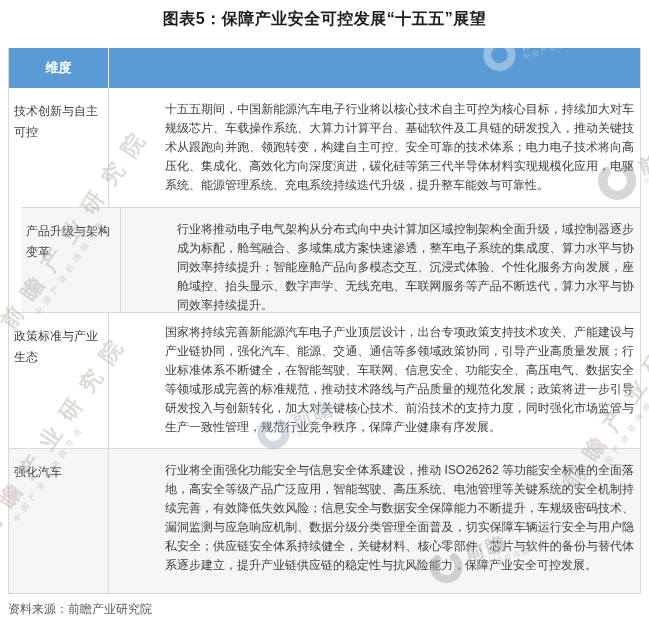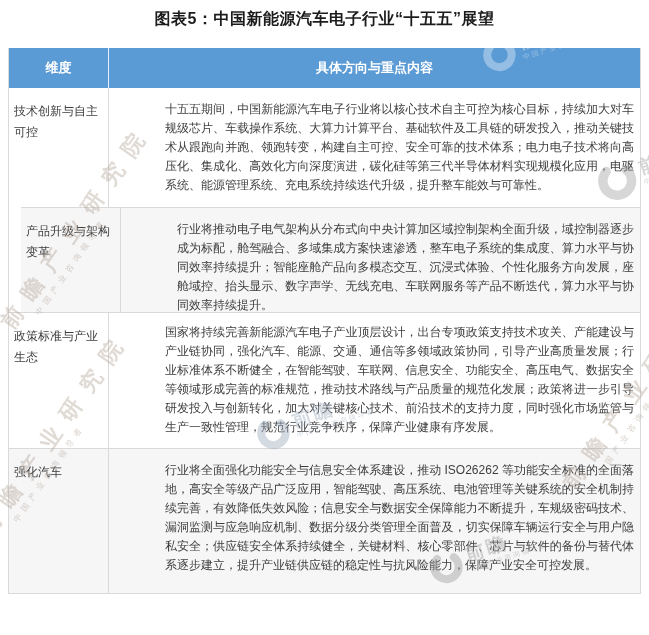--- a/index.html
+++ b/index.html
@@ -69,26 +69,25 @@
   .wm-l1 { left:252px; top:422px; color:rgba(158,173,189,0.45); }
   .wm-l2 { left:425px; top:556px; color:rgba(150,150,150,0.40); }
   .wm-l3 { left:592px; top:168px; color:rgba(150,150,150,0.38); }
   .wm-lh { left:478px; top:44px; color:rgba(255,255,255,0.35); }
 </style>
 </head>
 <body>
 
 <div class="page">
 
-  <div class="title">图表5：中国新能源汽车电子行业“十五五”展望</div>
+  <div class="title">图表5：保障产业安全可控发展“十五五”展望</div>
 
   <div class="table">
     <div class="thead">
       <div class="th th-dim">维度</div>
-      <div class="th th-content">具体方向与重点内容</div>
     </div>
 
     <div class="tr r1">
       <div class="td-dim">技术创新与自主可控</div>
       <div class="td-content">十五五期间，中国新能源汽车电子行业将以核心技术自主可控为核心目标，持续加大对车规级芯片、车载操作系统、大算力计算平台、基础软件及工具链的研发投入，推动关键技术从跟跑向并跑、领跑转变，构建自主可控、安全可靠的技术体系；电力电子技术将向高压化、集成化、高效化方向深度演进，碳化硅等第三代半导体材料实现规模化应用，电驱系统、能源管理系统、充电系统持续迭代升级，提升整车能效与可靠性。</div>
     </div>
 
     <div class="tr r2">
       <div class="td-dim">产品升级与架构变革</div>
       <div class="td-content">行业将推动电子电气架构从分布式向中央计算加区域控制架构全面升级，域控制器逐步成为标配，舱驾融合、多域集成方案快速渗透，整车电子系统的集成度、算力水平与协同效率持续提升；智能座舱产品向多模态交互、沉浸式体验、个性化服务方向发展，座舱域控、抬头显示、数字声学、无线充电、车联网服务等产品不断迭代，算力水平与协同效率持续提升。</div>
@@ -99,20 +98,21 @@
       <div class="td-content">国家将持续完善新能源汽车电子产业顶层设计，出台专项政策支持技术攻关、产能建设与产业链协同，强化汽车、能源、交通、通信等多领域政策协同，引导产业高质量发展；行业标准体系不断健全，在智能驾驶、车联网、信息安全、功能安全、高压电气、数据安全等领域形成完善的标准规范，推动技术路线与产品质量的规范化发展；政策将进一步引导研发投入与创新转化，加大对关键核心技术、前沿技术的支持力度，同时强化市场监管与生产一致性管理，规范行业竞争秩序，保障产业健康有序发展。</div>
     </div>
 
     <div class="tr r4">
       <div class="td-dim">强化汽车</div>
       <div class="td-content">行业将全面强化功能安全与信息安全体系建设，推动 ISO26262 等功能安全标准的全面落地，高安全等级产品广泛应用，智能驾驶、高压系统、电池管理等关键系统的安全机制持续完善，有效降低失效风险；信息安全与数据安全保障能力不断提升，车规级密码技术、漏洞监测与应急响应机制、数据分级分类管理全面普及，切实保障车辆运行安全与用户隐私安全；供应链安全体系持续健全，关键材料、核心零部件、芯片与软件的备份与替代体系逐步建立，提升产业链供应链的稳定性与抗风险能力，保障产业安全可控发展。</div>
     </div>
   </div>
 
   <div class="footer">
+    <span class="src">资料来源：前瞻产业研究院</span>
   </div>
 
   <div class="wm-layer">
 
     <div class="wm wm-diag wm-d1">
       <div class="wm-big">前瞻产业研究院</div>
       <div class="wm-small">中国产业咨询领导者</div>
     </div>
 
     <div class="wm wm-diag wm-d2">

